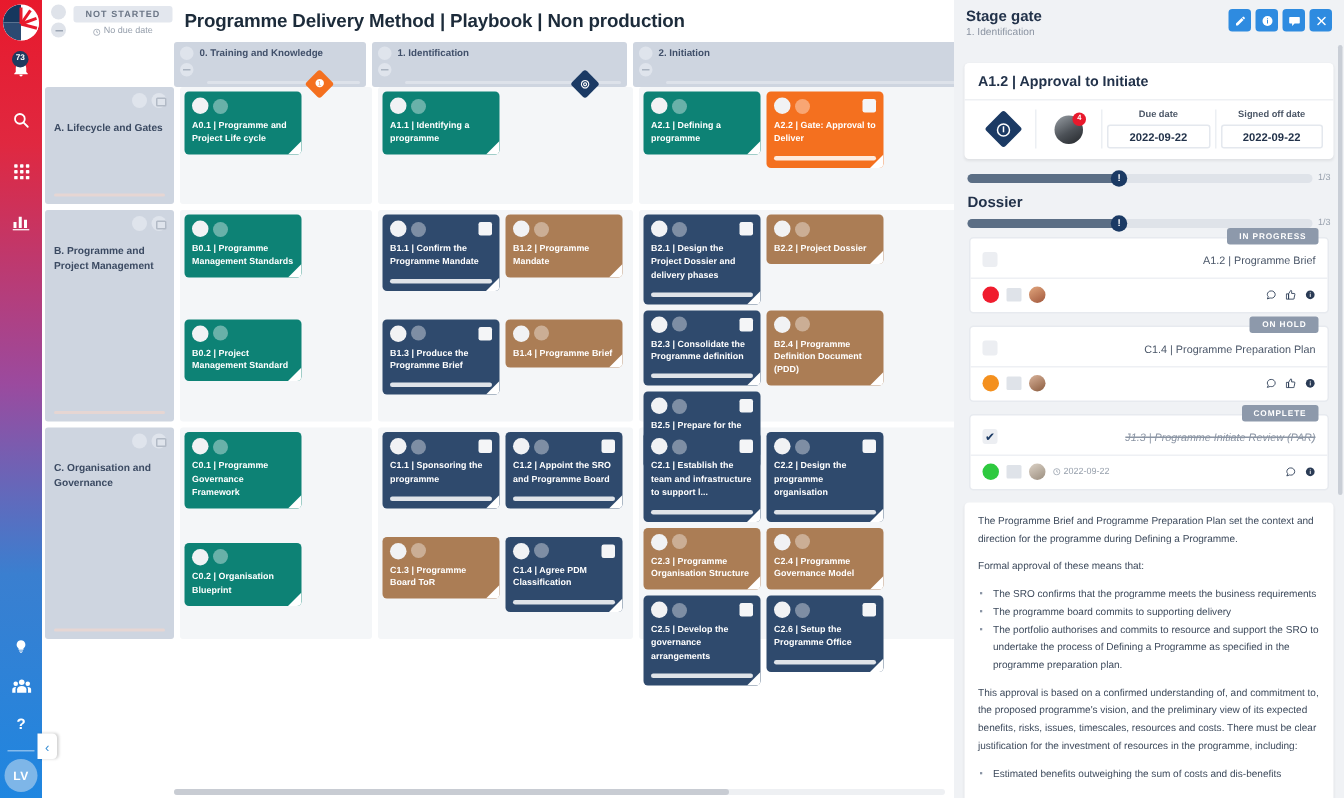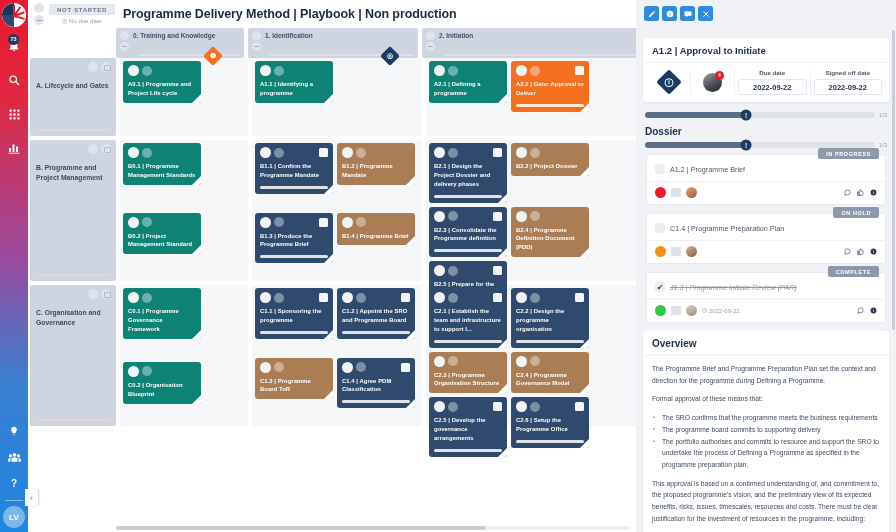--- a/index.html
+++ b/index.html
@@ -169,21 +169,21 @@
   .prog-frac { font-size:6px; color:#97a0ad; }
 
   .sec-title { font-size:10px; font-weight:700; color:#22324a; padding:2px 9px 5px; }
 
   .ev-item { background:#fff; border:1px solid #e7eaef; border-radius:3px; margin:0 10px 8px; position:relative; }
   .ev-badge {
     position:absolute; right:6px; top:-7px;
     background:#8d99ab; color:#fff; font-size:5.5px; font-weight:700;
     letter-spacing:.6px; padding:2.5px 8px; border-radius:2px;
   }
-  .ev-row1 { display:flex; align-items:center; gap:5px; padding:9px 8px 7px; border-bottom:1px solid #eef0f4; }
+  .ev-row1 { display:flex; align-items:center; gap:5px; padding:9px 8px 7px; border-bottom:1px solid #eef0f4;justify-content:space-between; }
   .ev-chk { width:10px; height:10px; border-radius:2px; background:#eceef2; display:flex; align-items:center; justify-content:center; color:#1b3a64; font-size:8px; }
   .ev-name { font-size:7.2px; color:#4a5costante; color:#4a5668; }
   .ev-name.done { text-decoration: line-through; color:#8b95a4; font-style: italic; }
   .ev-row2 { display:flex; align-items:center; gap:5px; padding:5px 8px 6px; }
   .ev-status { width:11px; height:11px; border-radius:50%; }
   .ev-tag { width:10px; height:9px; border-radius:1px; background:#dfe3e9; }
   .ev-face { width:11px; height:11px; border-radius:50%; }
   .ev-date { font-size:6px; color:#98a1ad; display:flex; align-items:center; gap:2px; }
   .ev-icons { margin-left:auto; display:flex; align-items:center; gap:6px; color:#2a3b55; }
   .ev-icons svg { display:block; }
@@ -599,20 +599,24 @@
           <span class="gm-in">❶</span>
         </div>
         <div class="gate-marker" style="background: rgb(27, 58, 100); left: 355px; top: 21px;">
           <span class="gm-in">◎</span>
         </div>
       </div>
   </div>
 
   <div class="panel">
     <div class="panel-head">
+      <div class="ph-l">
+        <div class="ph-h1">Stage gate</div>
+        <div class="ph-h2">1. Identification</div>
+      </div>
       <div class="ph-actions">
         <div class="act-btn">
           <svg width="8" height="8" viewBox="0 0 24 24" fill="#fff">
               <path d="M3 17.2V21h3.8L18 9.8 14.2 6 3 17.2zM20.7 7.1a1 1 0 0 0 0-1.4L18.3 3.3a1 1 0 0 0-1.4 0l-1.8 1.8L18.9 8.9l1.8-1.8z"></path>
             </svg>
         </div>
         <div class="act-btn">
           <svg width="8" height="8" viewBox="0 0 24 24" fill="#fff">
               <circle cx="12" cy="12" r="10"></circle>
               <rect x="11" y="10" width="2" height="7" fill="#2e8be0"></rect>
@@ -767,21 +771,20 @@
                   <rect x="11" y="10" width="2" height="7" fill="#fff"></rect>
                   <rect x="11" y="6.5" width="2" height="2" fill="#fff"></rect>
                 </svg>
               </span>
             </span>
           </div>
         </div>
       </div>
 
     <div class="ov-card">
-      <div class="ov-title">Overview</div>
       <div class="ov-body" id="overview-body">
           <p class="ov-p">The Programme Brief and Programme Preparation Plan set the context and direction for the programme during Defining a Programme.</p>
           <p class="ov-p">Formal approval of these means that:</p>
           <ul class="ov-ul">
             <li>The SRO confirms that the programme meets the business requirements</li>
             <li>The programme board commits to supporting delivery</li>
             <li>The portfolio authorises and commits to resource and support the SRO to undertake the process of Defining a Programme as specified in the programme preparation plan.</li>
           </ul>
           <p class="ov-p">This approval is based on a confirmed understanding of, and commitment to, the proposed programme's vision, and the preliminary view of its expected benefits, risks, issues, timescales, resources and costs. There must be clear justification for the investment of resources in the programme, including:</p>
           <ul class="ov-ul">

